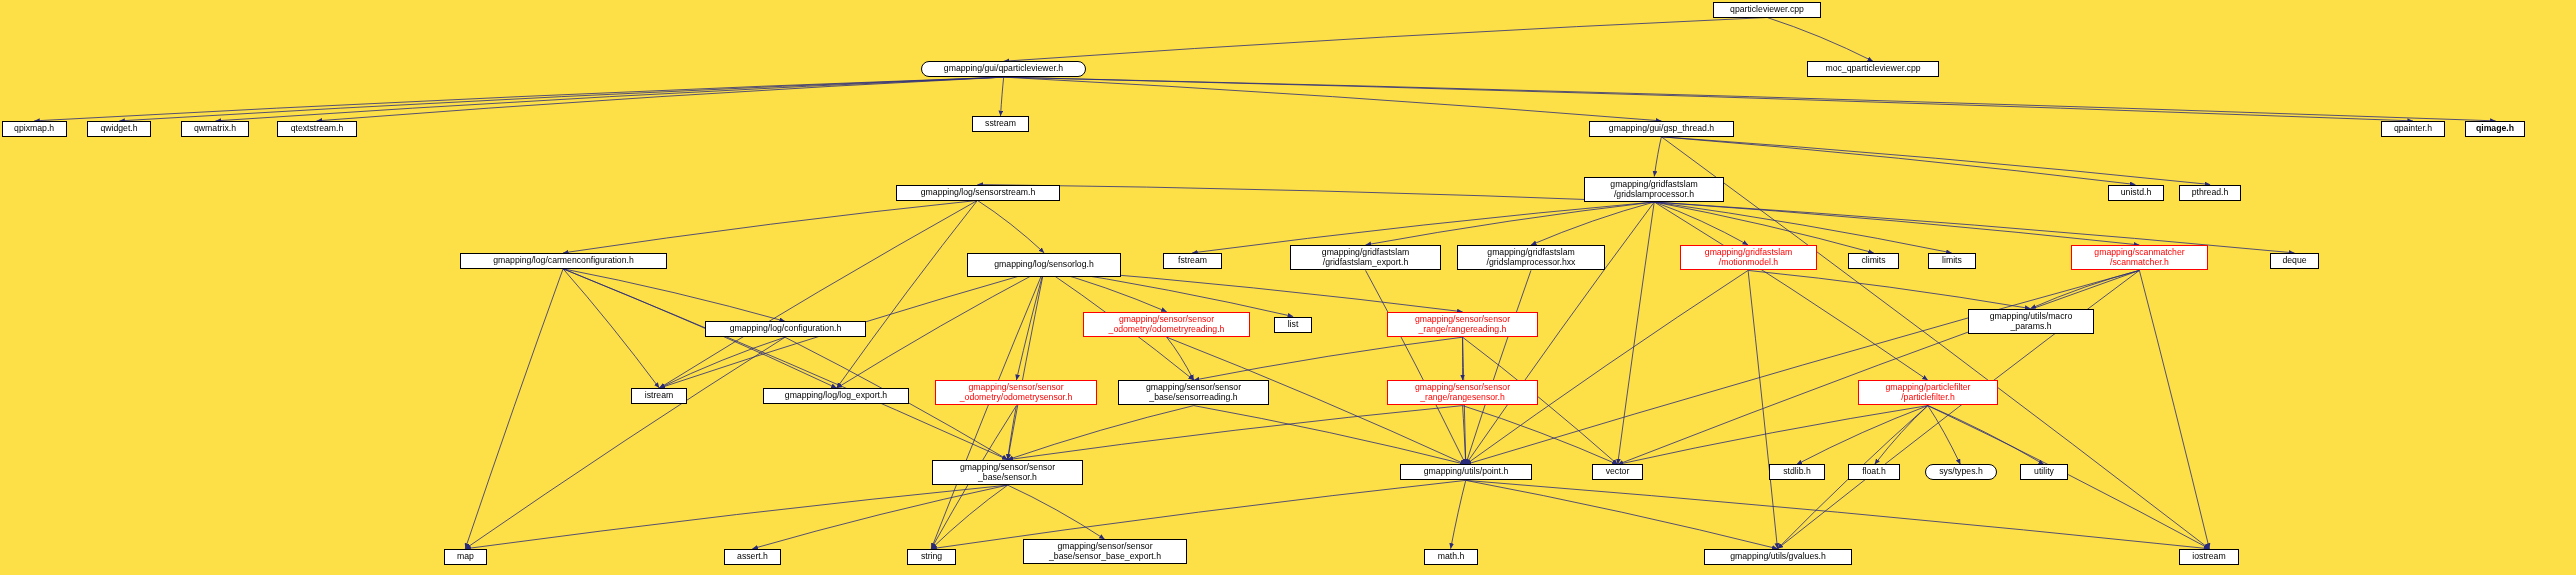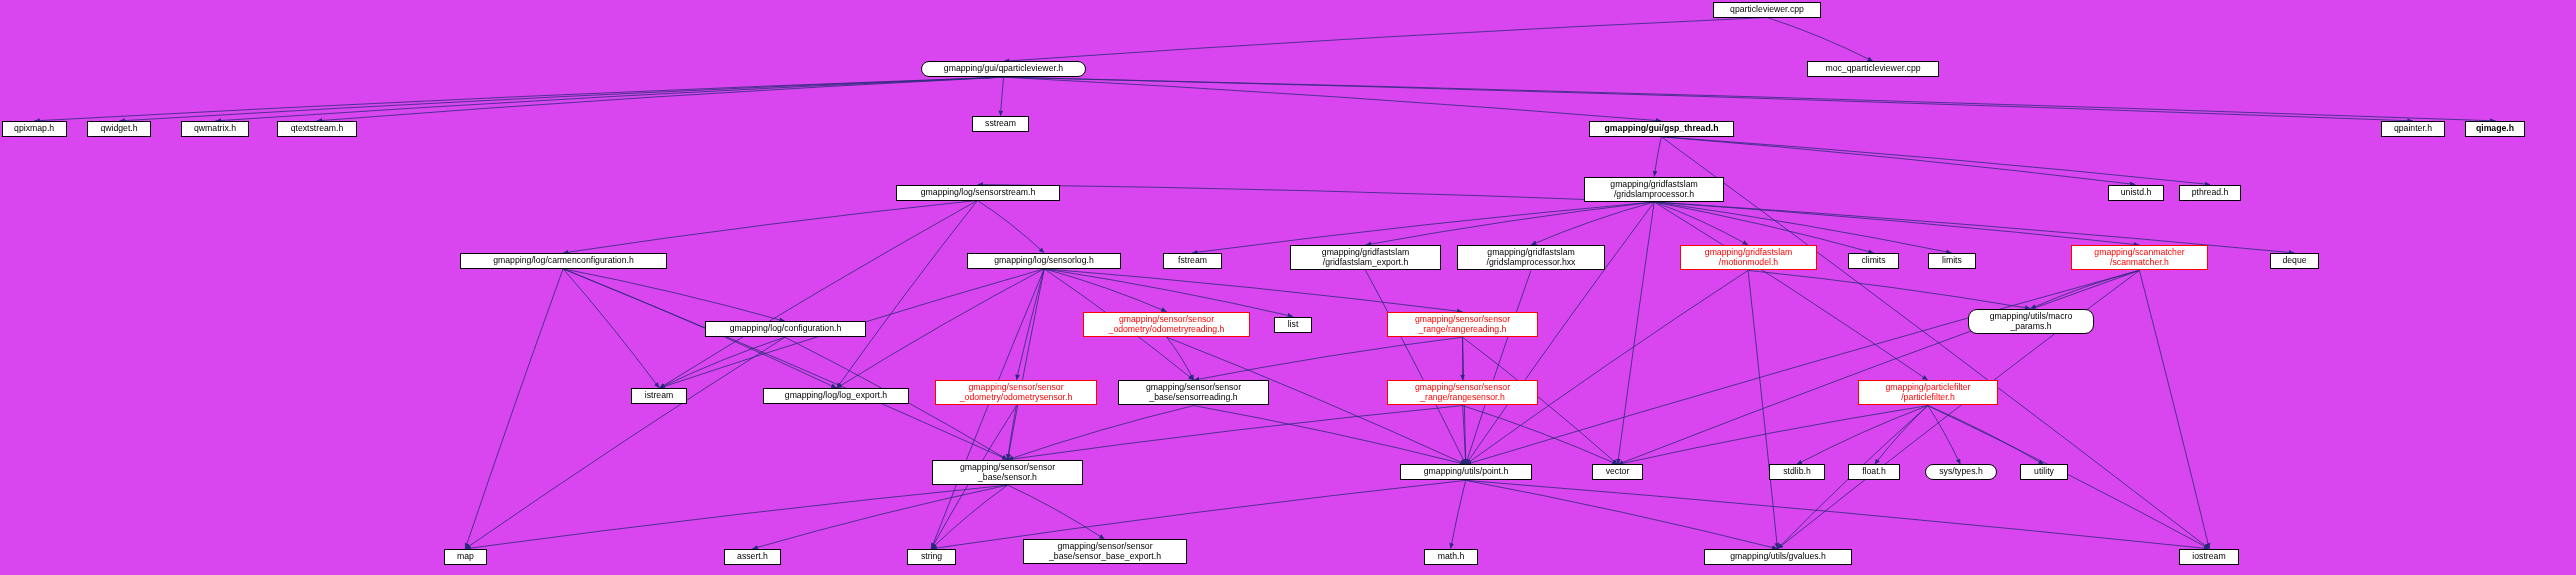--- a/index.html
+++ b/index.html
@@ -1,16 +1,16 @@
 <!DOCTYPE html>
 <html style="font-size:12.7px"><head>
 <meta charset="utf-8">
 <style>
   html,body{margin:0;padding:0;background:#ffffff;}
-  #stage{position:relative;width:2576px;height:575px;background:#d946ef;
+  #stage{position:relative;width:2576px;height:575px;background:#fde047;
          font-family:"Liberation Sans",sans-serif;overflow:hidden;}
   .node{position:absolute;box-sizing:border-box;border:0.8px solid #000000;
         background:#ffffff;display:flex;align-items:center;justify-content:center;
         text-align:center;line-height:1.08;color:#000000;font-size:8.7px;
         white-space:pre;padding:0 1.6px;}
   .node.red{border-color:#ff0000;}
   .node.red span{color:#ff0000;}
   .node span{display:block;}
   svg.edges{position:absolute;left:0;top:0;width:2576px;height:575px;pointer-events:none;}
 </style>
@@ -116,41 +116,41 @@
       <div class="node" style="left: 1713px; top: 1.6px; width: 108px; height: 16px;"><span>qparticleviewer.cpp</span></div>
       <div class="node" style="left: 1807px; top: 61px; width: 132px; height: 16px;"><span>moc_qparticleviewer.cpp</span></div>
       <div class="node" style="left: 921px; top: 61px; width: 165px; height: 16px; border-radius: 8px;"><span>gmapping/gui/qparticleviewer.h</span></div>
       <div class="node" style="left: 1.6px; top: 121px; width: 65px; height: 16px;"><span>qpixmap.h</span></div>
       <div class="node" style="left: 87px; top: 121px; width: 64px; height: 16px;"><span>qwidget.h</span></div>
       <div class="node" style="left: 181px; top: 121px; width: 68px; height: 16px;"><span>qwmatrix.h</span></div>
       <div class="node" style="left: 277px; top: 121px; width: 80px; height: 16px; text-align: right;"><span>qtextstream.h</span></div>
       <div class="node" style="left: 972px; top: 116px; width: 57px; height: 16px;"><span>sstream</span></div>
       <div class="node" style="left: 2381px; top: 121px; width: 64px; height: 16px;"><span>qpainter.h</span></div>
       <div class="node" style="left: 2465px; top: 121px; width: 60px; height: 16px; font-weight: bold;"><span>qimage.h</span></div>
-      <div class="node" style="left: 1589px; top: 121px; width: 145px; height: 16px; font-weight: bold;"><span>gmapping/gui/gsp_thread.h</span></div>
+      <div class="node" style="left: 1589px; top: 121px; width: 145px; height: 16px;"><span>gmapping/gui/gsp_thread.h</span></div>
       <div class="node" style="left: 1584px; top: 177px; width: 140px; height: 25.4px;"><span>gmapping/gridfastslam
 /gridslamprocessor.h</span></div>
       <div class="node" style="left: 2108px; top: 185px; width: 56px; height: 16px;"><span>unistd.h</span></div>
       <div class="node" style="left: 2179px; top: 185px; width: 62px; height: 16px;"><span>pthread.h</span></div>
       <div class="node" style="left: 896px; top: 185px; width: 164px; height: 16px;"><span>gmapping/log/sensorstream.h</span></div>
       <div class="node" style="left: 460px; top: 253px; width: 207px; height: 16px;"><span>gmapping/log/carmenconfiguration.h</span></div>
-      <div class="node" style="left: 967px; top: 253px; width: 154px; height: 16px;"><span>gmapping/log/sensorlog.h</span></div>
+      <div class="node" style="left: 967px; top: 253px; width: 154px; height: 24px;"><span>gmapping/log/sensorlog.h</span></div>
       <div class="node" style="left: 1163px; top: 253px; width: 59px; height: 16px;"><span>fstream</span></div>
       <div class="node" style="left: 1290px; top: 245px; width: 151px; height: 25.4px;"><span>gmapping/gridfastslam
 /gridfastslam_export.h</span></div>
       <div class="node" style="left: 1457px; top: 245px; width: 148px; height: 25.4px;"><span>gmapping/gridfastslam
 /gridslamprocessor.hxx</span></div>
       <div class="node red" style="left: 1680px; top: 245px; width: 137px; height: 25.4px;"><span>gmapping/gridfastslam
 /motionmodel.h</span></div>
       <div class="node" style="left: 1848px; top: 253px; width: 51px; height: 16px;"><span>climits</span></div>
       <div class="node" style="left: 1928px; top: 253px; width: 48px; height: 16px;"><span>limits</span></div>
       <div class="node red" style="left: 2071px; top: 245px; width: 137px; height: 25.4px;"><span>gmapping/scanmatcher
 /scanmatcher.h</span></div>
       <div class="node" style="left: 2270px; top: 253px; width: 49px; height: 16px;"><span>deque</span></div>
-      <div class="node" style="left: 1968px; top: 309px; width: 126px; height: 25.4px; border-radius: 9px;"><span>gmapping/utils/macro
+      <div class="node" style="left: 1968px; top: 309px; width: 126px; height: 25.4px;"><span>gmapping/utils/macro
 _params.h</span></div>
       <div class="node" style="left: 705px; top: 321px; width: 161px; height: 16px;"><span>gmapping/log/configuration.h</span></div>
       <div class="node red" style="left: 1083px; top: 312px; width: 167px; height: 25.4px;"><span>gmapping/sensor/sensor
 _odometry/odometryreading.h</span></div>
       <div class="node" style="left: 1274px; top: 317px; width: 38px; height: 16px;"><span>list</span></div>
       <div class="node red" style="left: 1387px; top: 312px; width: 151px; height: 25.4px;"><span>gmapping/sensor/sensor
 _range/rangereading.h</span></div>
       <div class="node" style="left: 631px; top: 388px; width: 56px; height: 16px;"><span>istream</span></div>
       <div class="node" style="left: 763px; top: 388px; width: 146px; height: 16px; text-align: right;"><span>gmapping/log/log_export.h</span></div>
       <div class="node red" style="left: 935px; top: 380px; width: 162px; height: 25.4px;"><span>gmapping/sensor/sensor

